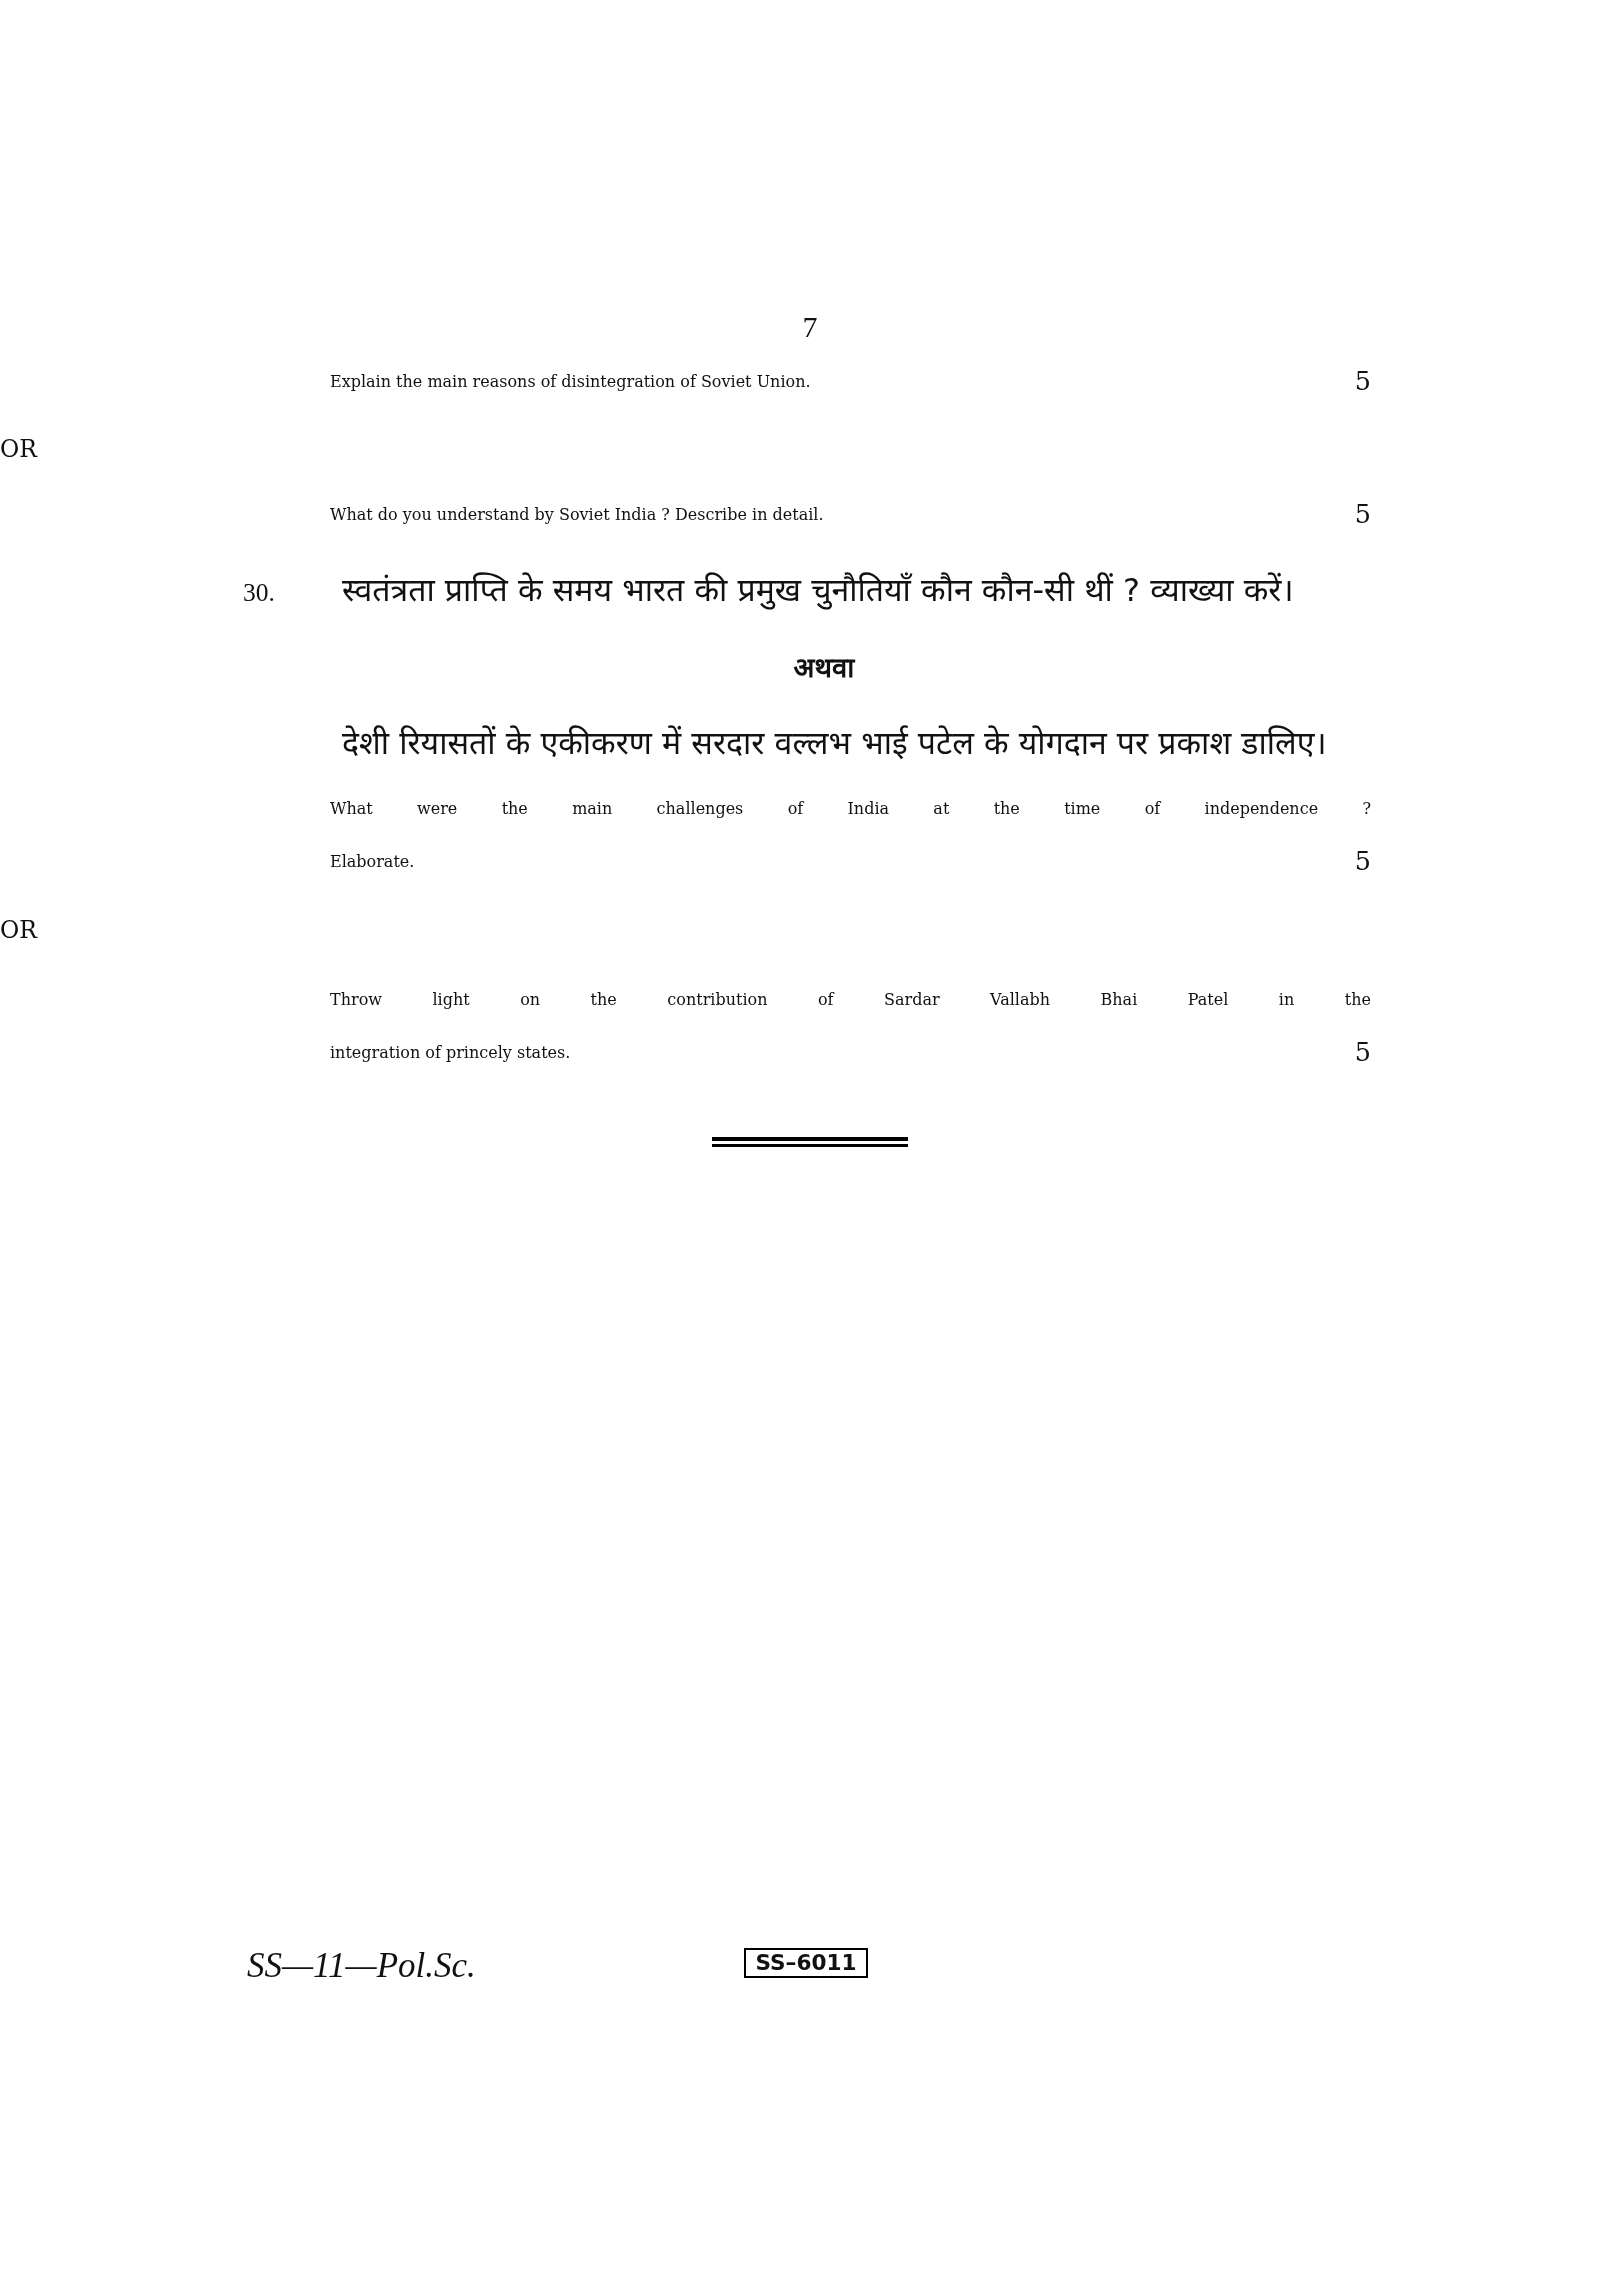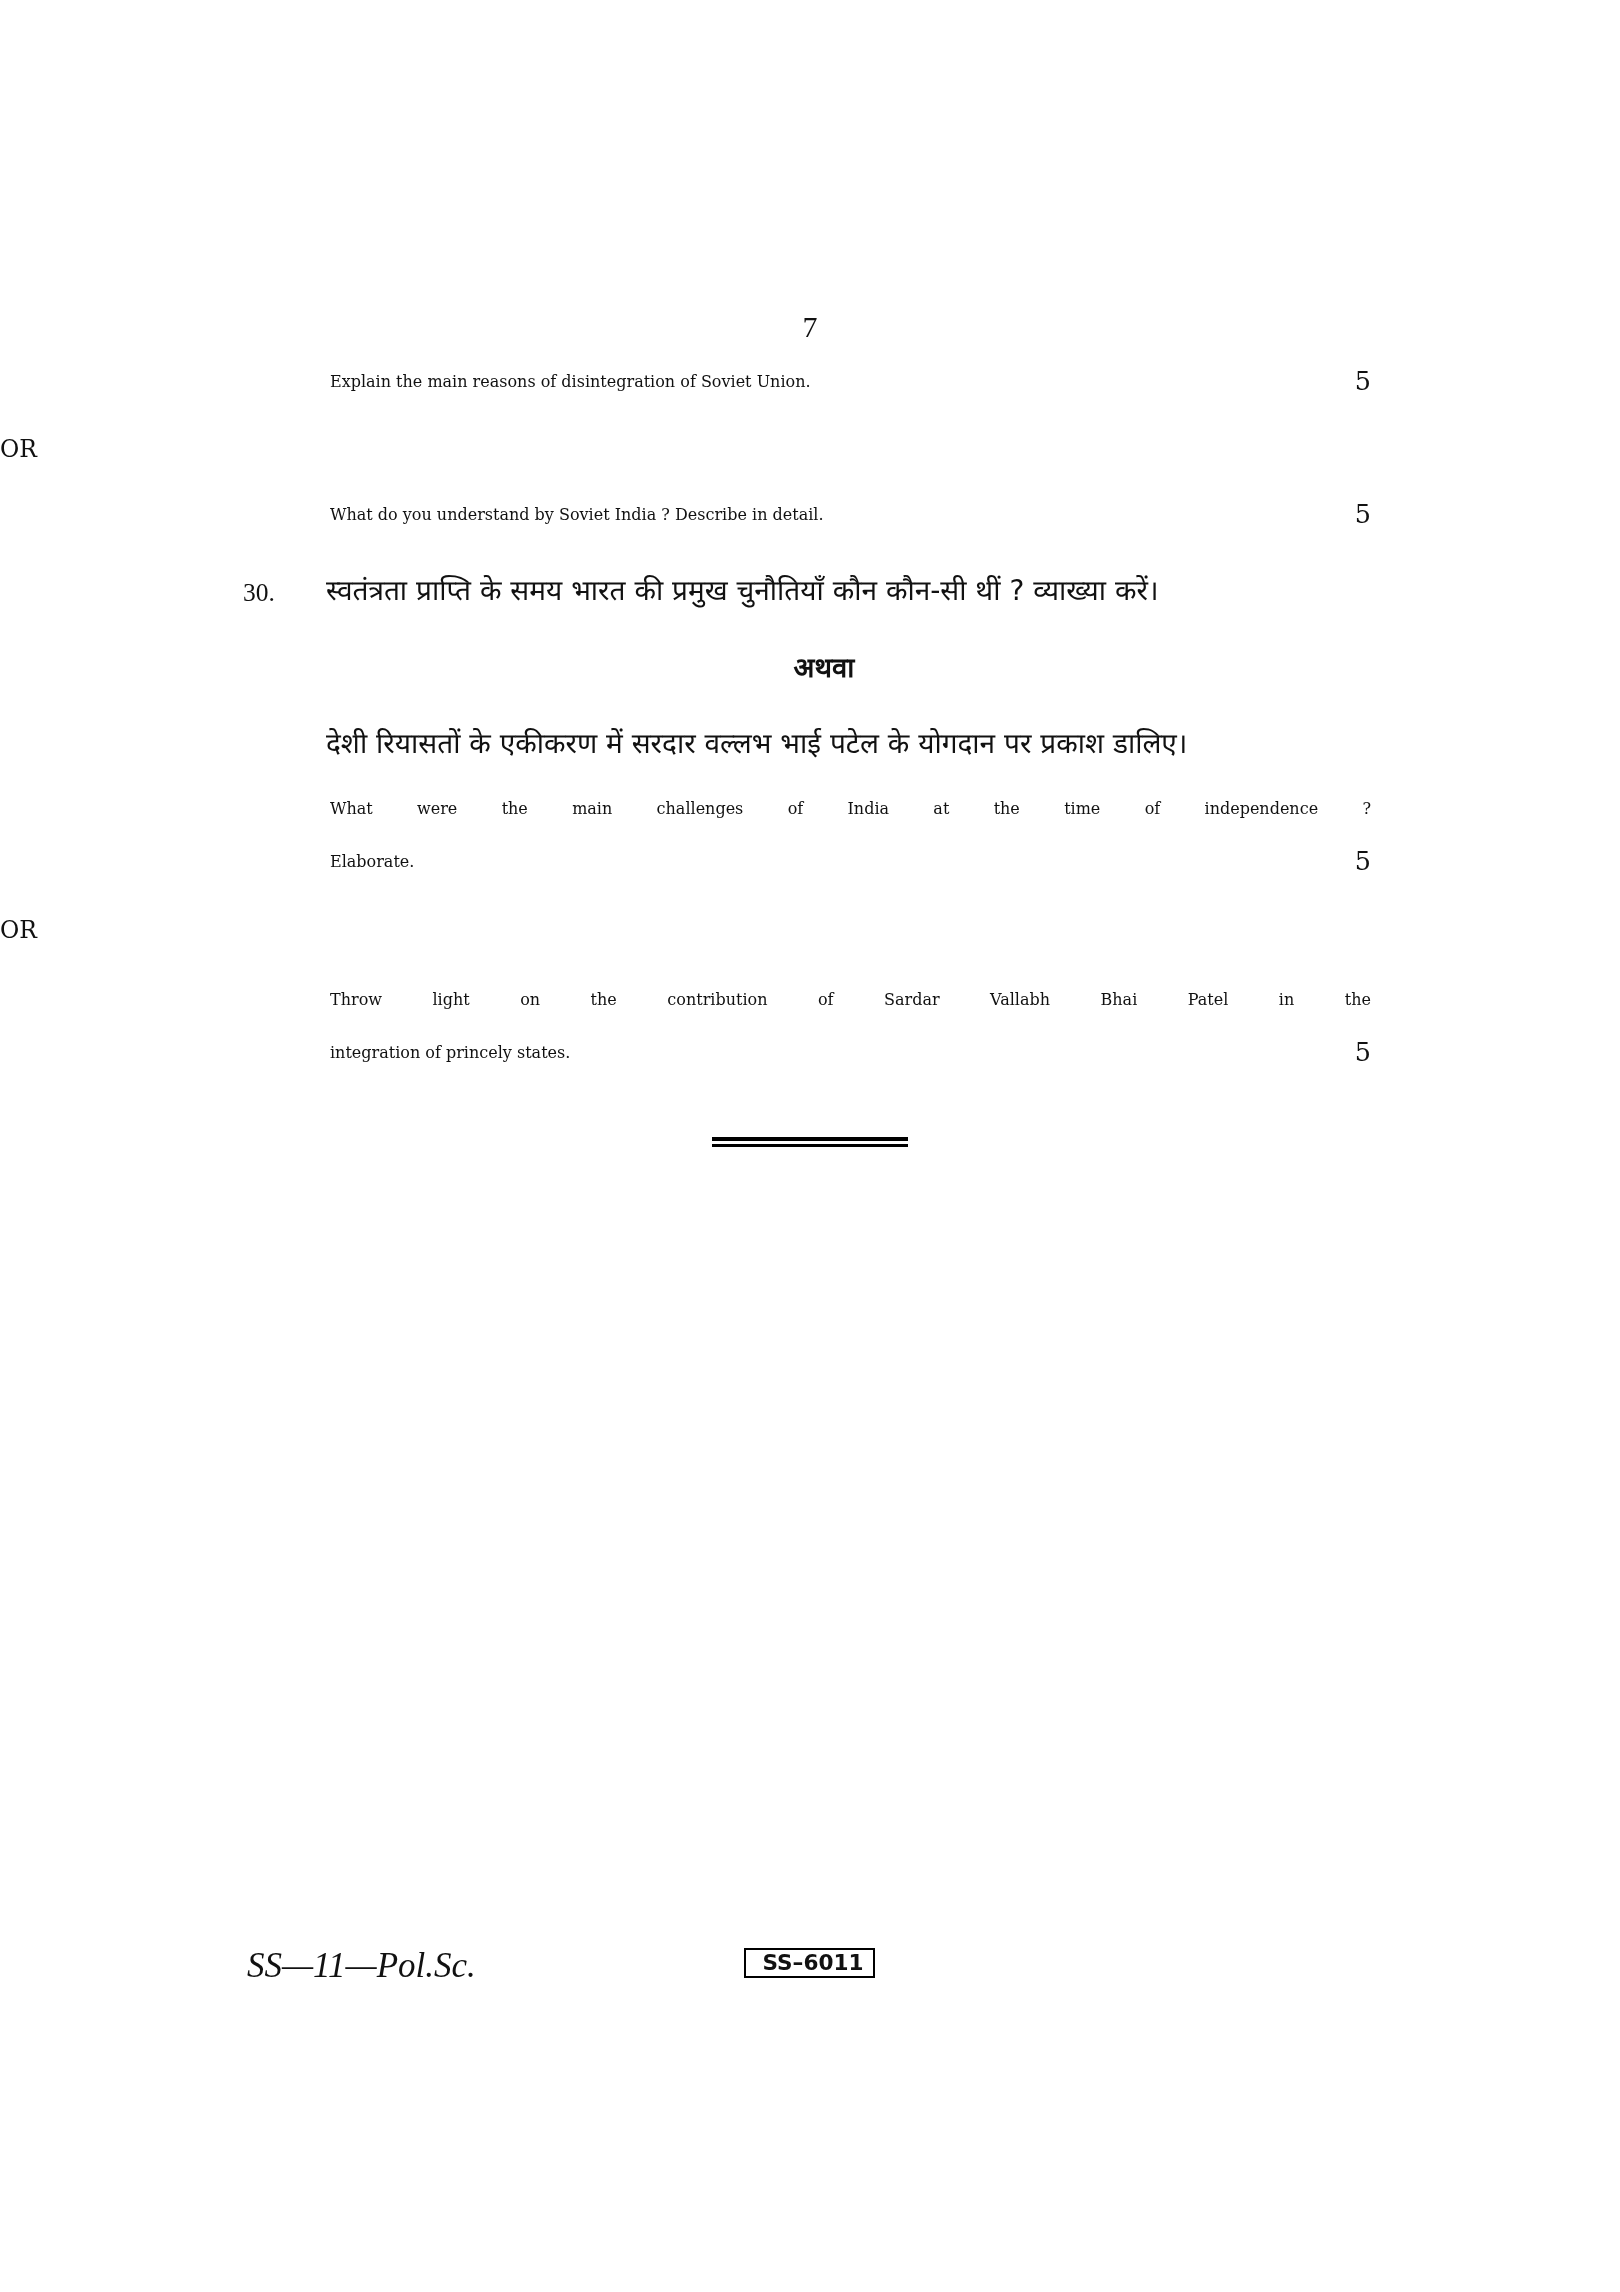--- a/index.html
+++ b/index.html
@@ -27,22 +27,22 @@
     }
     .or {
       position: absolute; left: 0; width: 1620px; 
       font-family: "DejaVu Serif", serif; font-size: 23.5px; line-height: 33px;
     }
     .qnum {
       position: absolute; left: 243px;
       font-family: Liberation Serif, serif; font-size: 25.5px; line-height: 33px;
     }
     .hindi {
-      position: absolute; left: 326px; width: 1041px;
-      font-family: "DejaVu Sans", sans-serif; font-size: 28px; line-height: 37px;
+      position: absolute; left: 342px; width: 1041px;
+      font-family: "DejaVu Sans", sans-serif; font-size: 32px; line-height: 37px;
       white-space: nowrap;
     }
     .hindi-or {
       position: absolute; left: 14px; width: 1620px; text-align: center;
       font-family: "DejaVu Sans", sans-serif; font-size: 27.4px; font-weight: bold; line-height: 37px;
     }
     .end-rule {
       position: absolute; left: 712px; top: 1137px; width: 196px; height: 9.8px;
     }
     .end-rule .r1 { position: absolute; left: 0; top: 0; width: 100%; height: 3.9px; background: #000; }
@@ -50,21 +50,20 @@
     .footer-left {
       position: absolute; left: 247px; top: 1949px;
       font-family: "Liberation Serif", serif; font-style: italic; font-size: 35px; line-height: 33px;
       white-space: nowrap;
     }
     .footer-code {
       position: absolute; left: 744px; top: 1948px; width: 120px; height: 25.5px;
       border: 2.9px solid #000; text-align: center;
       font-family: "DejaVu Sans", sans-serif; font-weight: bold; font-size: 21.6px; line-height: 25.5px;
       letter-spacing: 0px;
-      padding-left: 7px;
     }
   </style>
 </head>
 <body>
 
 <div>
 
   <div class="abs page-number">7</div>
 
   <div class="line" style="top:365px;">Explain the main reasons of disintegration of Soviet Union.</div>

